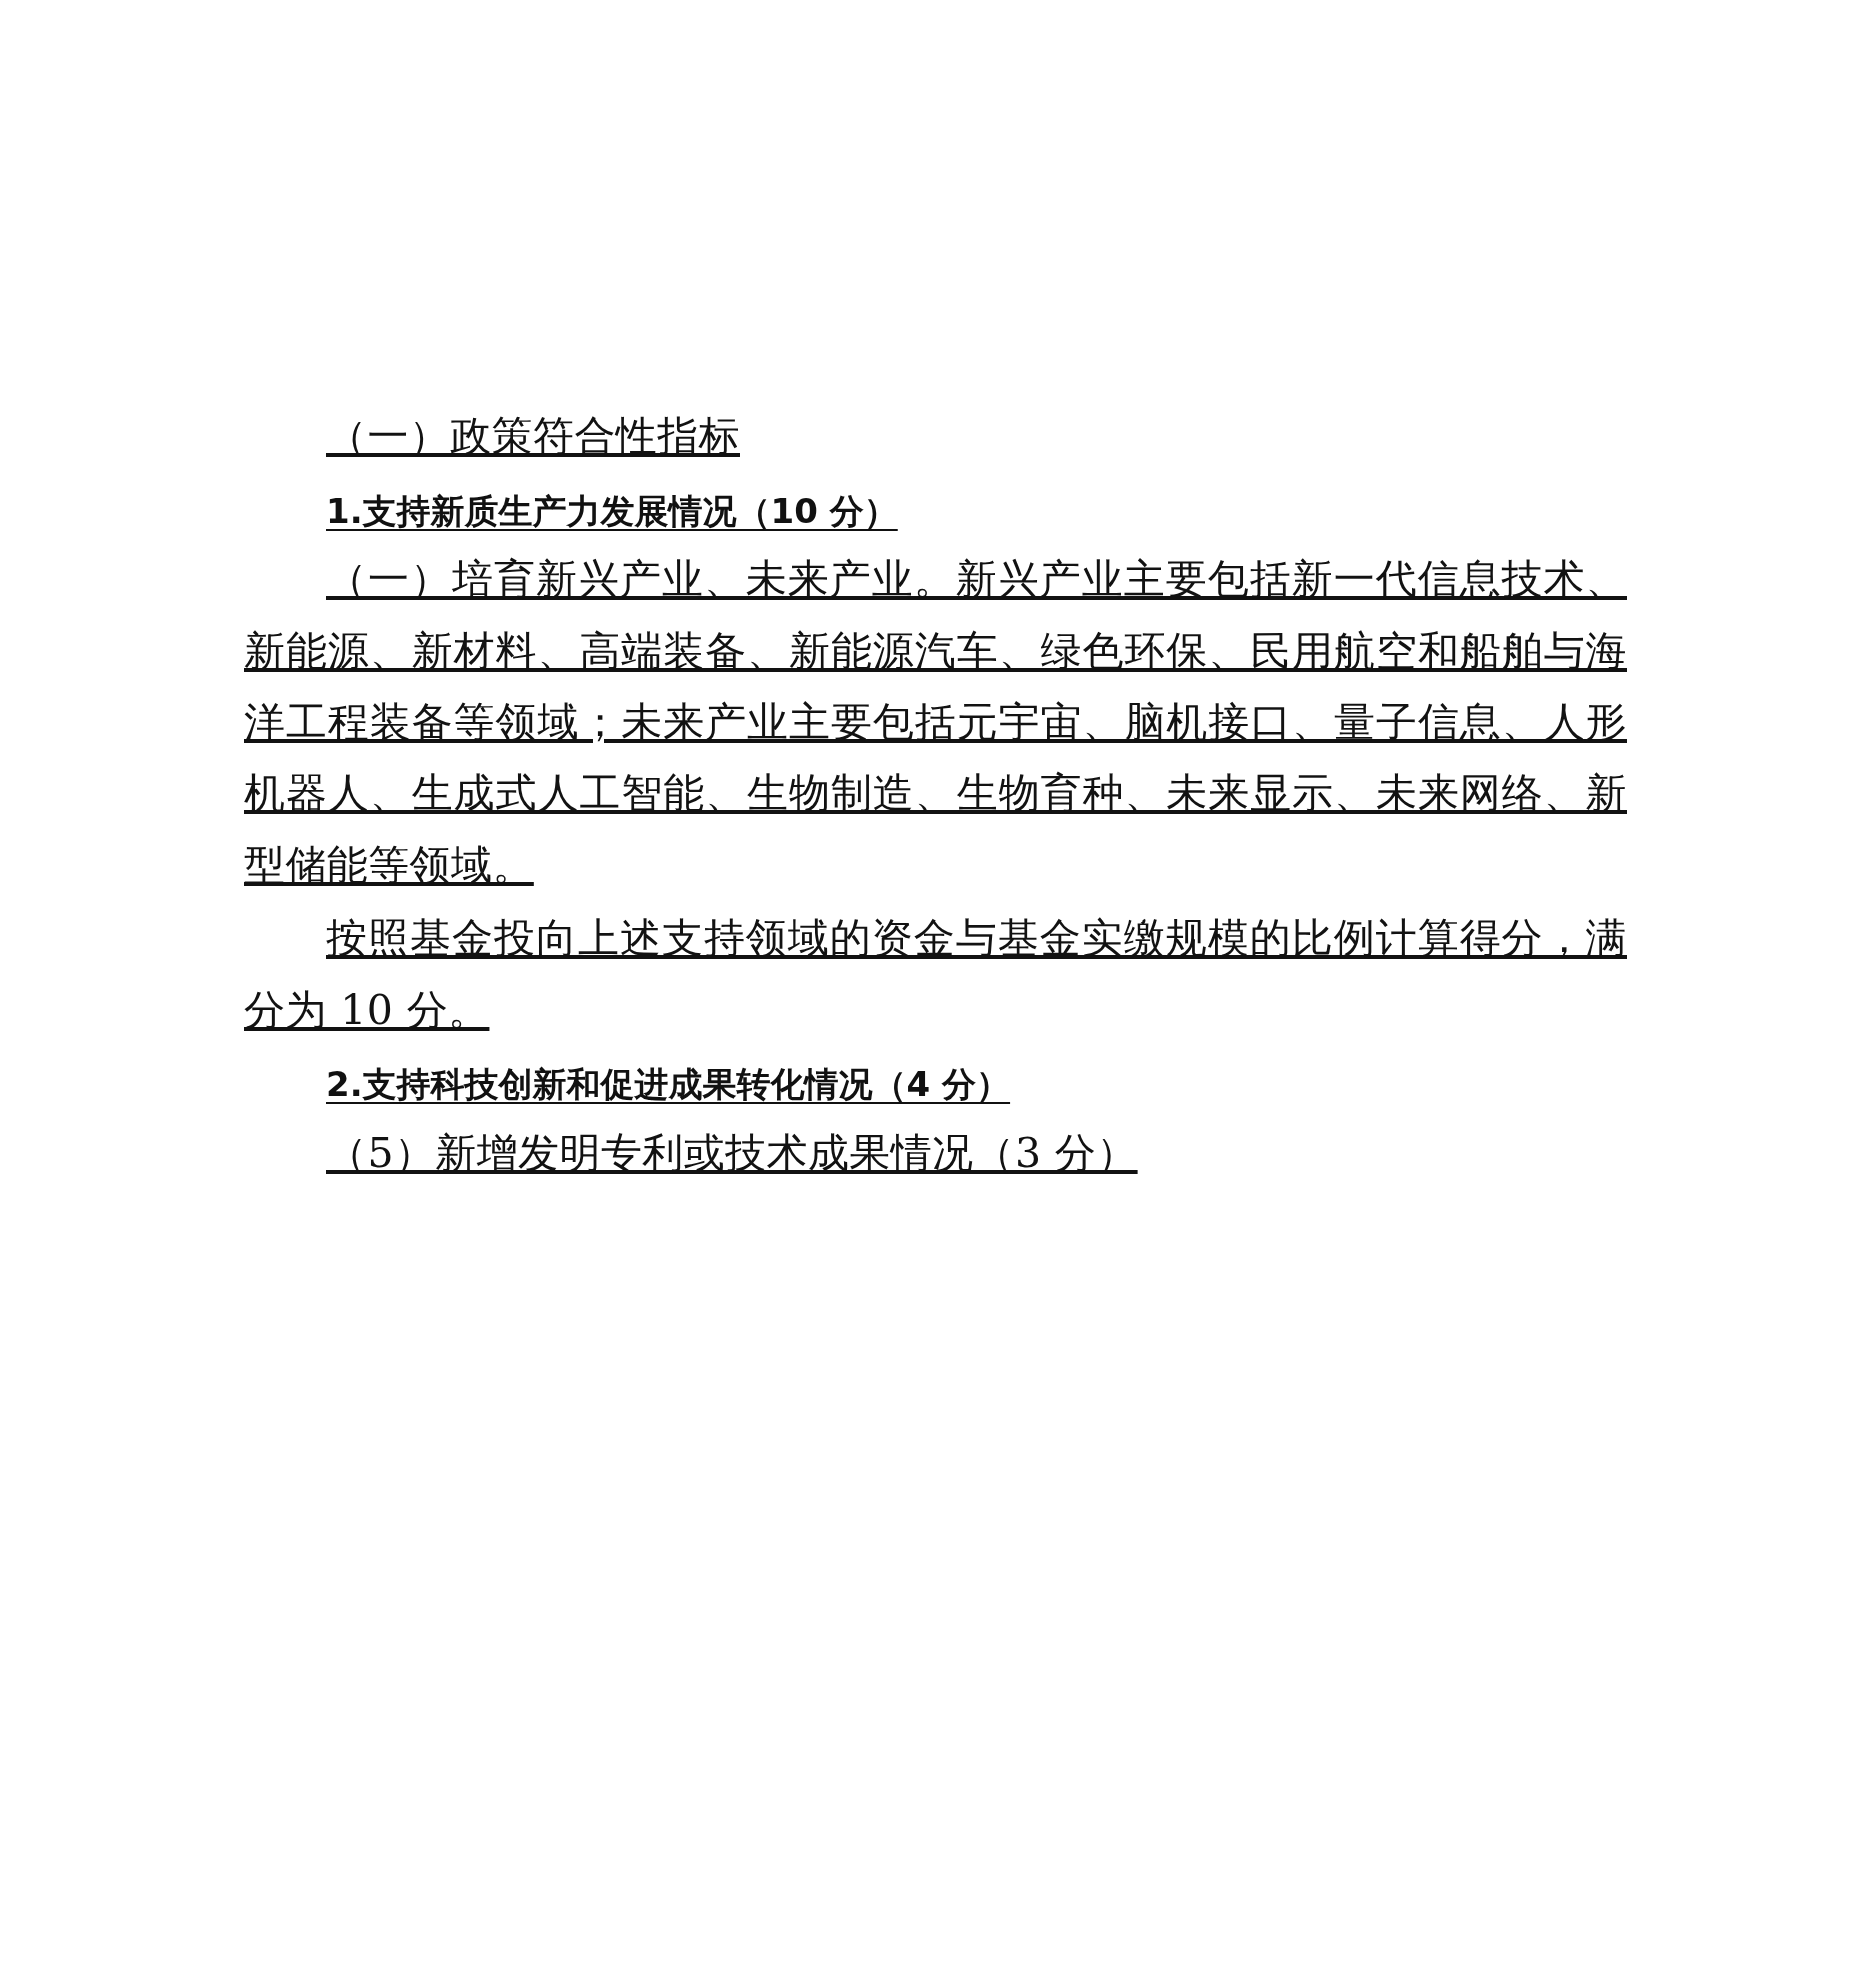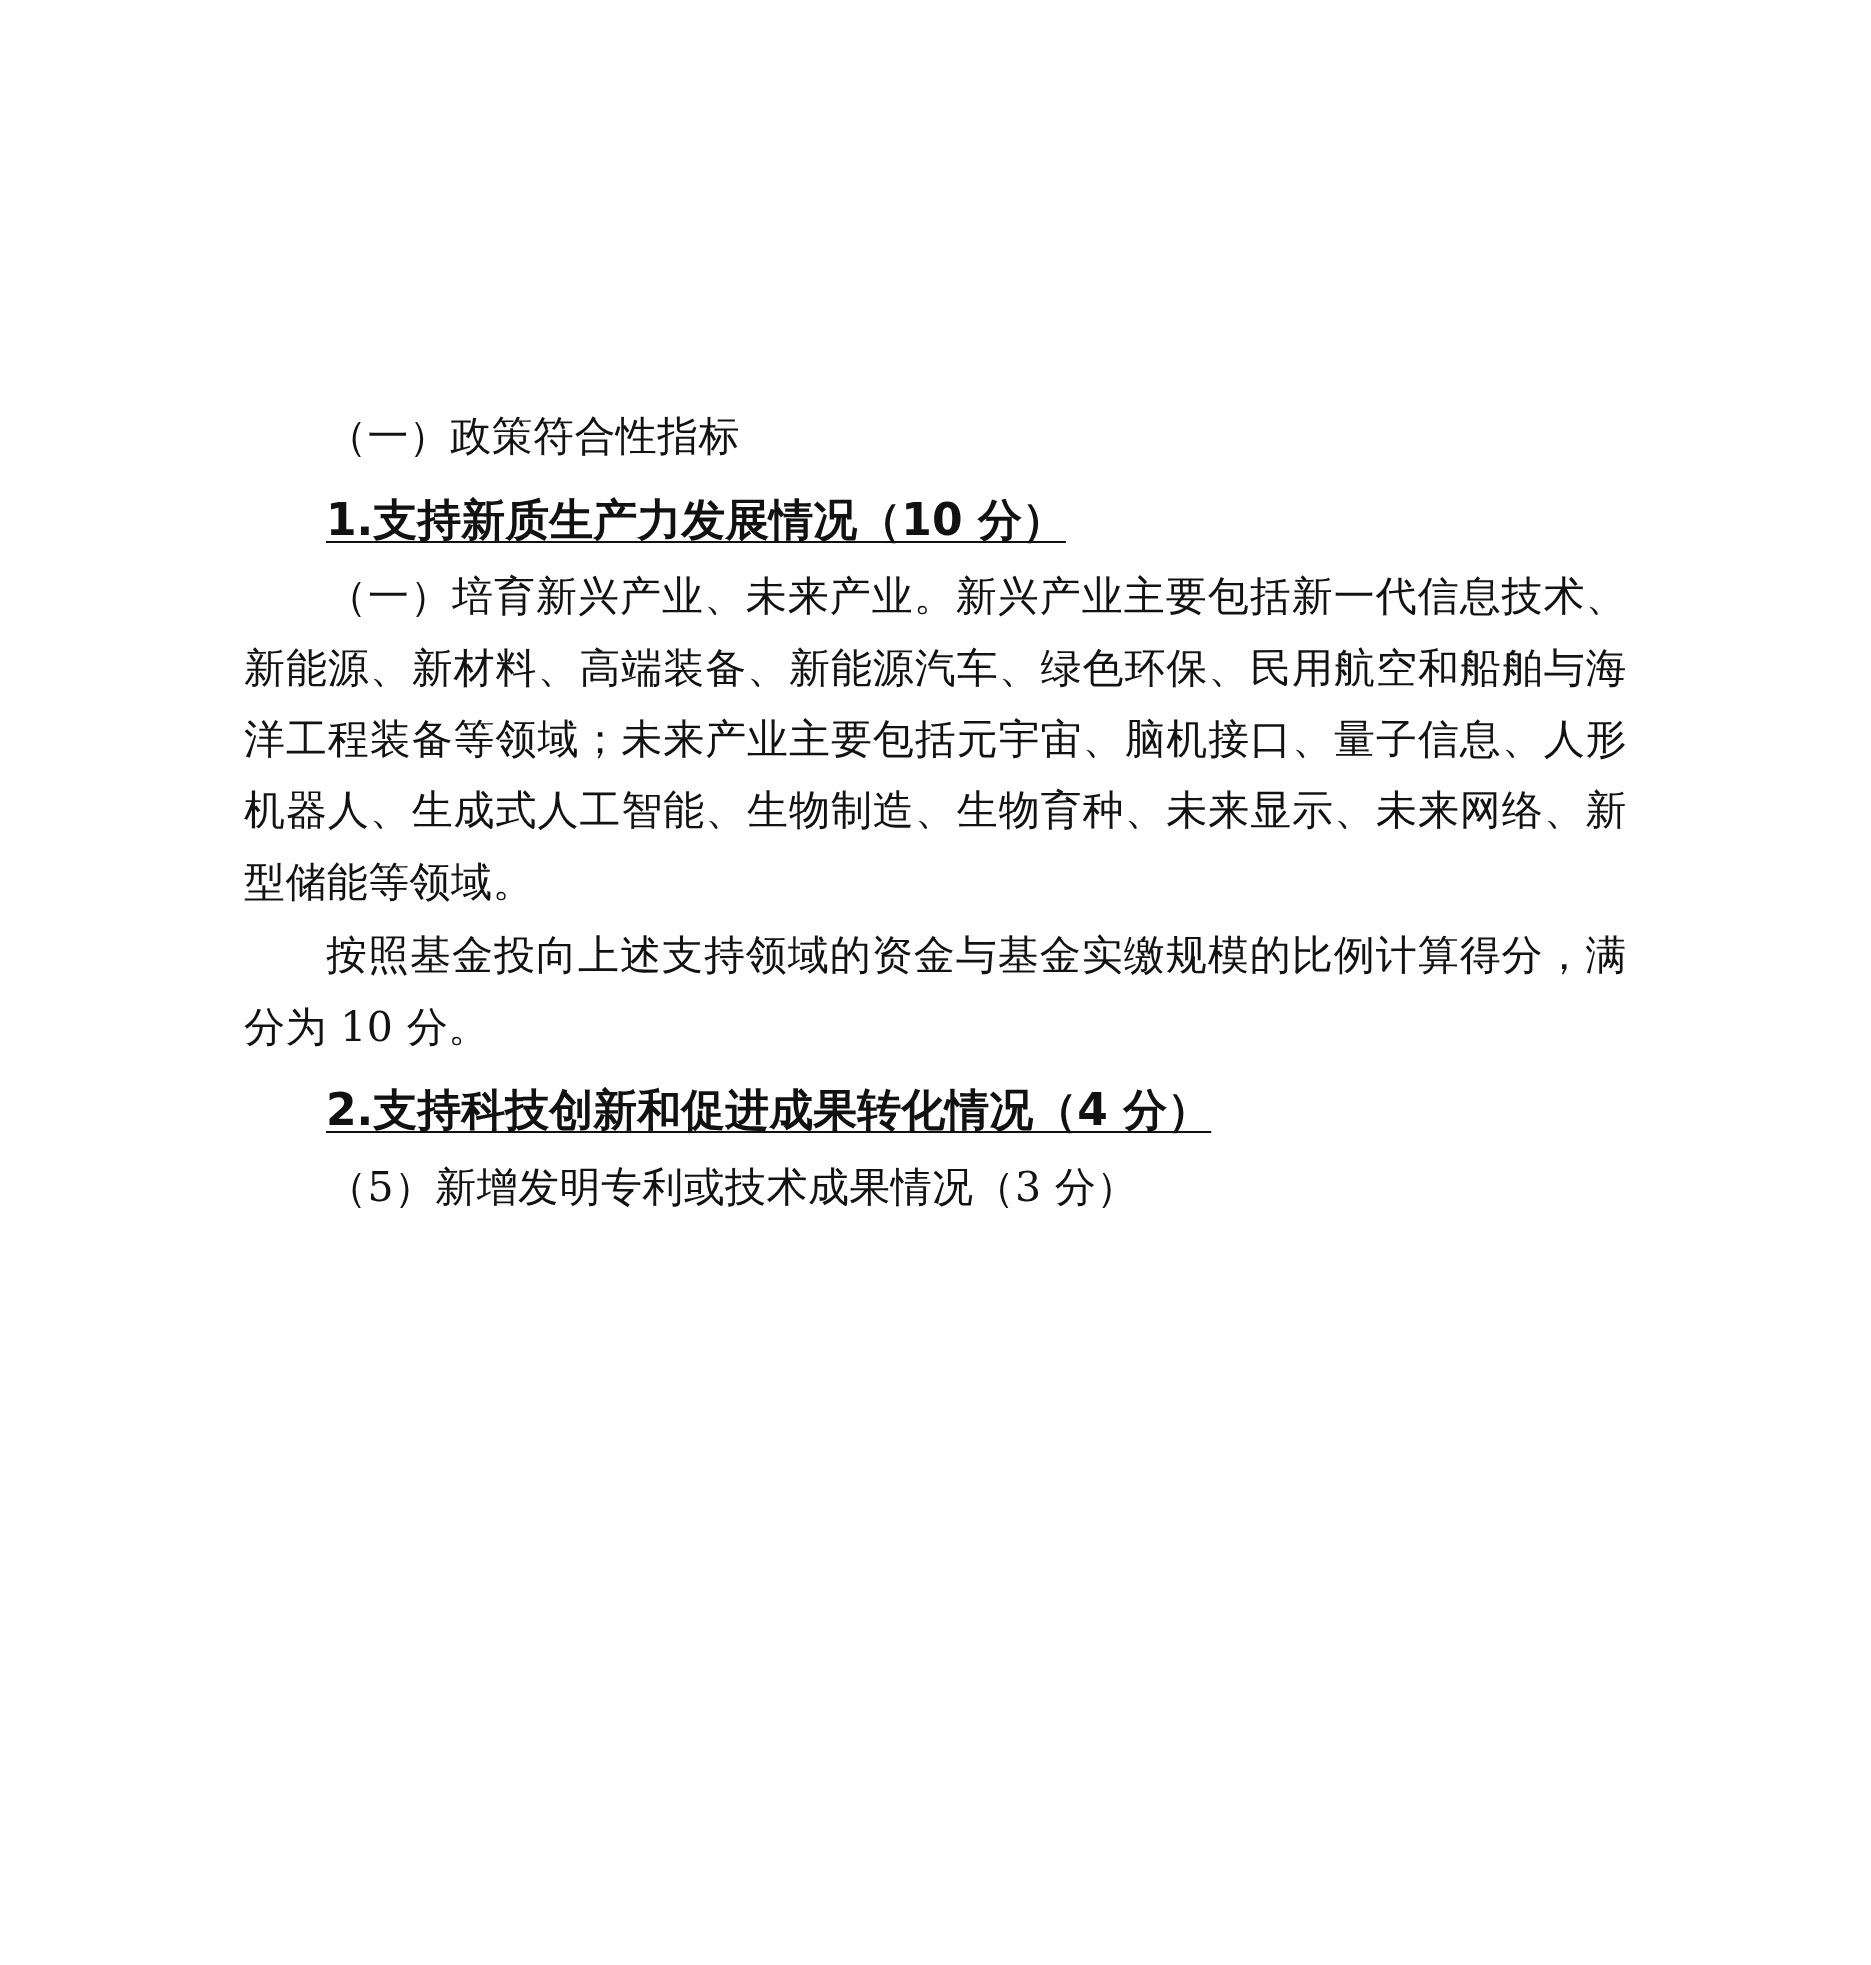--- a/index.html
+++ b/index.html
@@ -33,25 +33,26 @@
     color: #111111;
   }
   .para {
     font-size: 41px;
     line-height: 1.74;
     margin: 0 0 2.4px 0;
     text-indent: 82px;
     text-align: justify;
     letter-spacing: 0.4px;
     color: #121212;
+    text-decoration: underline;
   }
   .heading-2 {
     font-family: "DejaVu Sans", "Liberation Sans", sans-serif;
     font-weight: bold;
-    font-size: 44px;
+    font-size: 34px;
     line-height: 1.70;
     margin: 10.2px 0 3.9px 0;
     text-indent: 82px;
     color: #111111;
   }
   .underline {
     text-decoration: underline;
     text-underline-offset: 5.5px;
     text-decoration-thickness: 2px;
   }

